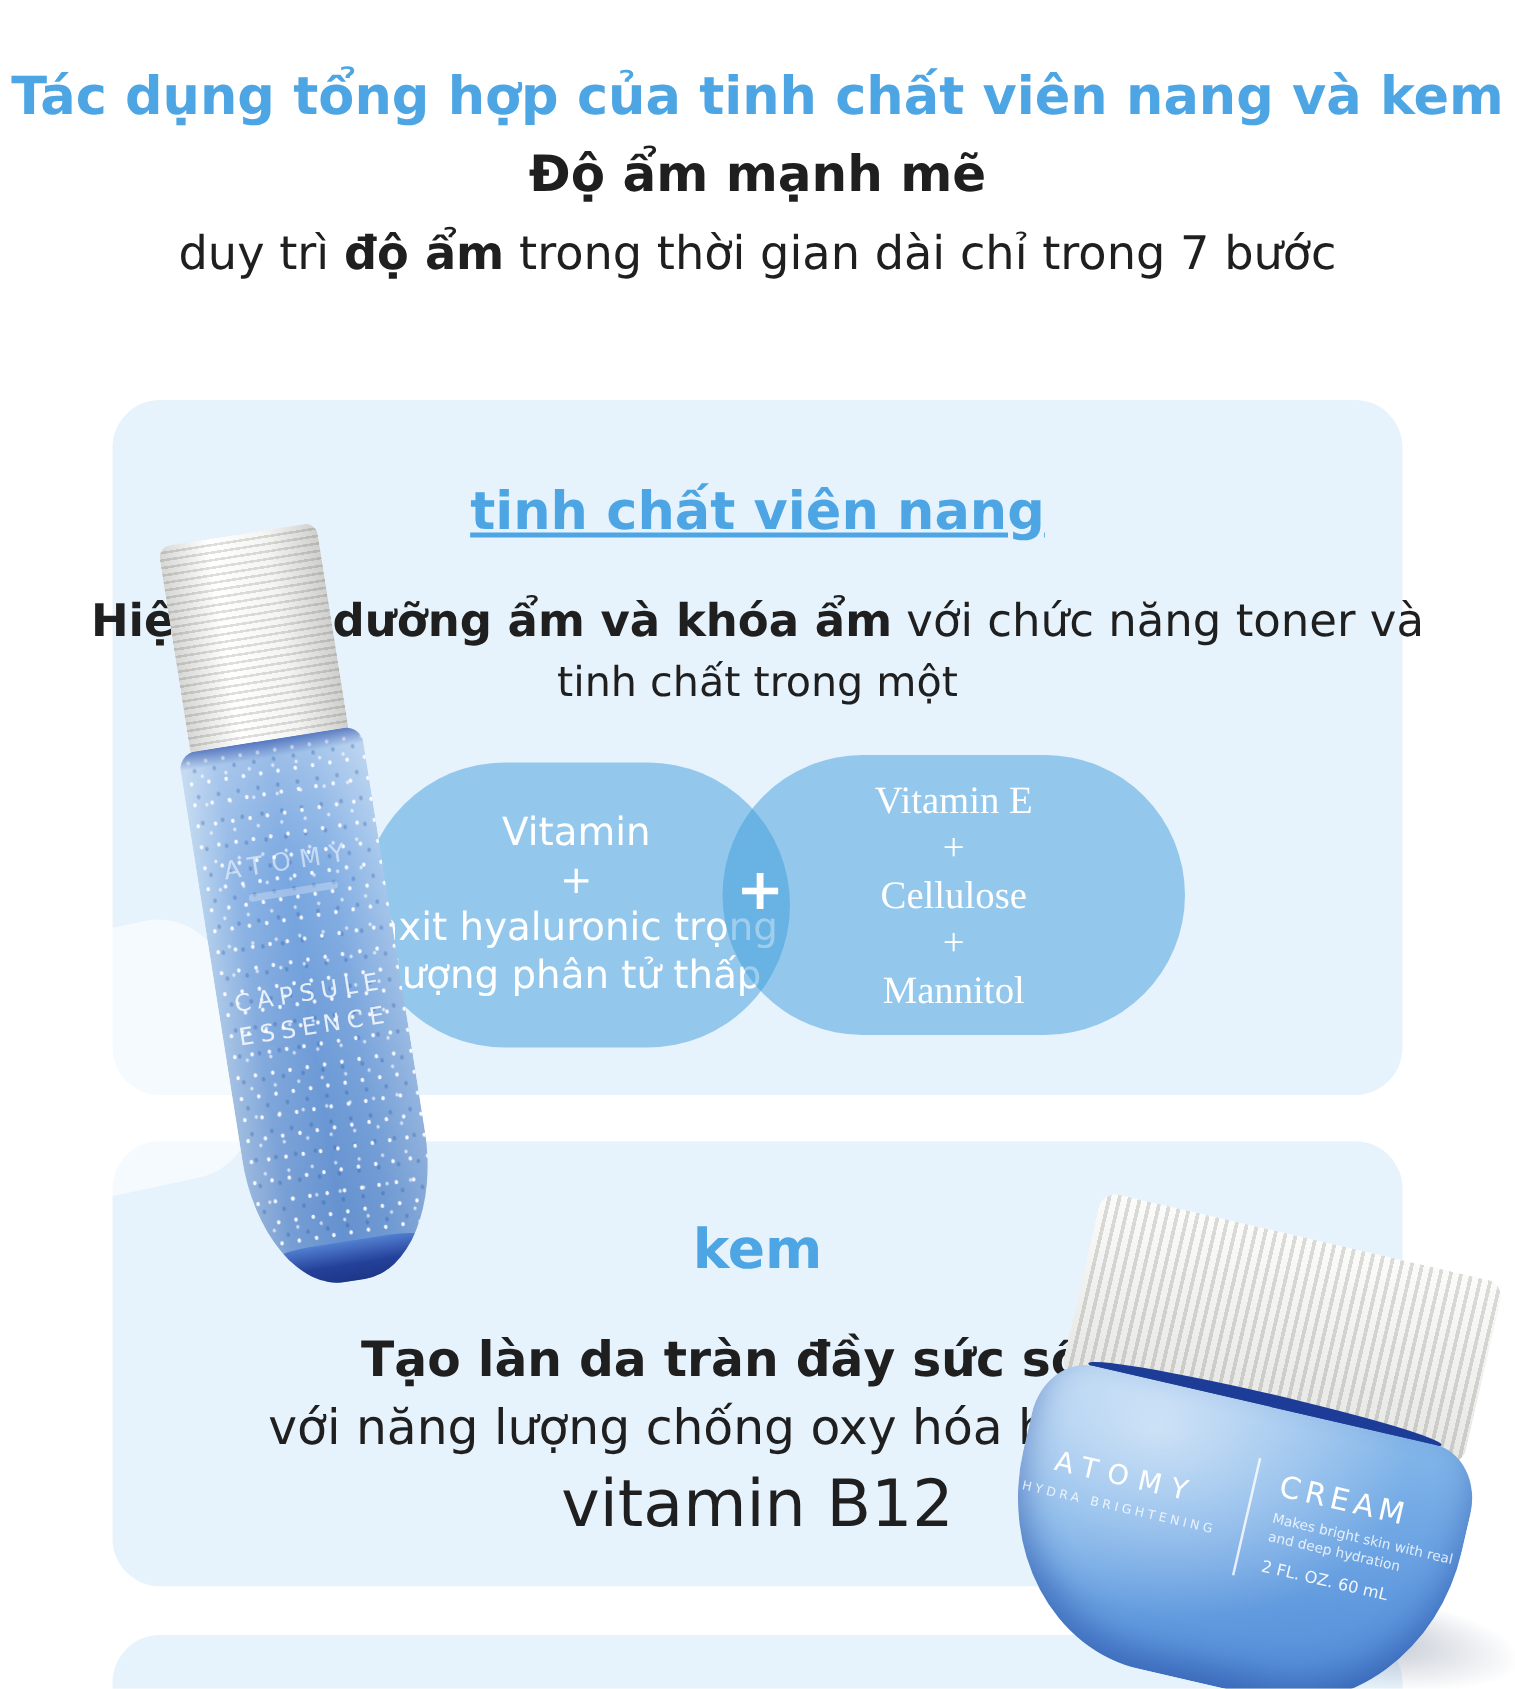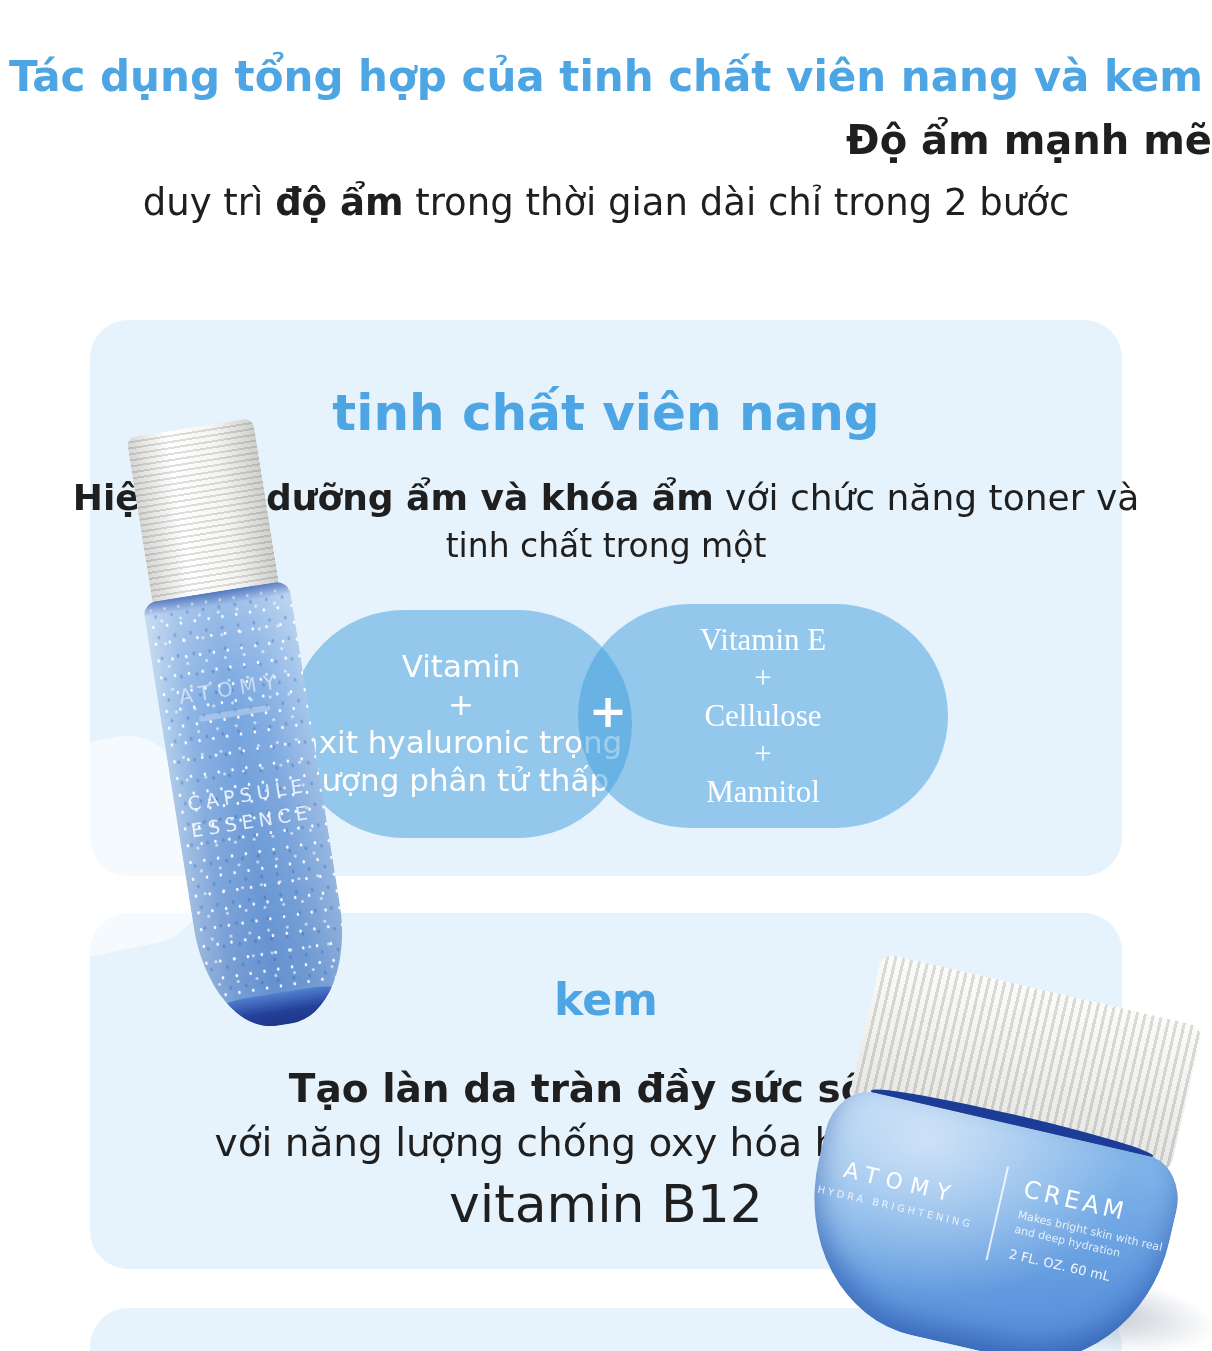--- a/index.html
+++ b/index.html
@@ -3,30 +3,30 @@
 <meta charset="utf-8">
 <style>
   html,body{margin:0;padding:0;background:#ffffff;}
   .stage{
     position:relative;width:1212px;height:1351px;overflow:hidden;background:#fff;
     font-family:"DejaVu Sans",sans-serif;color:#1f1f1f;
   }
   .ctr{position:absolute;left:0;right:0;text-align:center;white-space:nowrap;}
   
   .h1{top:52px;font-size:42px;font-weight:bold;color:var(--accent,#4da6e3);}
-  .h2{top:117px;font-size:40px;font-weight:bold;text-align:right;}
+  .h2{top:117px;font-size:40px;font-weight:bold;}
   .h3{top:181px;font-size:37px;}
   .h3 b{font-weight:bold;}
   
   .card{position:absolute;left:90px;width:1032px;background:var(--cardbg,#e7f3fc);border-radius:38px;z-index:1;}
   .card1{top:320px;height:556px;}
   .card2{top:913px;height:356px;}
   .card3{top:1308px;height:120px;}
   .cardtitle{font-weight:bold;color:var(--accent,#4da6e3);z-index:2;}
-  .c1title{top:384px;font-size:50px;}
+  .c1title{top:384px;font-size:42px;text-decoration:underline;}
   .c1line1{top:477px;font-size:36px;z-index:2;}
   .c1line2{top:526px;font-size:33px;z-index:2;}
   .c2title{top:974px;font-size:44px;}
   .c2line1{top:1066px;font-size:39px;font-weight:bold;z-index:2;}
   .c2line2{top:1120px;font-size:39px;z-index:2;}
   .c2line3{top:1174px;font-size:52px;z-index:2;}
   
   .bubble{
     position:absolute;z-index:2;display:flex;flex-direction:column;justify-content:center;align-items:center;
     background:var(--bubble,rgba(63,157,220,.5));color:#fff;font-size:31px;line-height:1.22;text-align:center;white-space:nowrap;
@@ -93,21 +93,21 @@
   .jar-desc{font-size:11px;color:rgba(255,255,255,.8);margin-top:6px;line-height:1.35;}
   .jar-vol{font-size:13px;color:rgba(255,255,255,.9);margin-top:10px;}
 </style>
 </head>
 <body>
 
 <div class="stage">
 
   <div class="ctr h1">Tác dụng tổng hợp của tinh chất viên nang và kem</div>
   <div class="ctr h2">Độ ẩm mạnh mẽ</div>
-  <div class="ctr h3"><span>duy trì </span><b>độ ẩm</b><span> trong thời gian dài chỉ trong 2 bước</span></div>
+  <div class="ctr h3"><span>duy trì </span><b>độ ẩm</b><span> trong thời gian dài chỉ trong 7 bước</span></div>
 
   <div class="card card1"></div>
   <div class="ctr cardtitle c1title">tinh chất viên nang</div>
   <div class="ctr c1line1"><b>Hiệu quả dưỡng ẩm và khóa ẩm</b><span> với chức năng toner và</span></div>
   <div class="ctr c1line2">tinh chất trong một</div>
 
   <div class="bubble bubbleL">
     <div>Vitamin</div>
     <div>+</div>
     <div>axit hyaluronic trọng</div>

